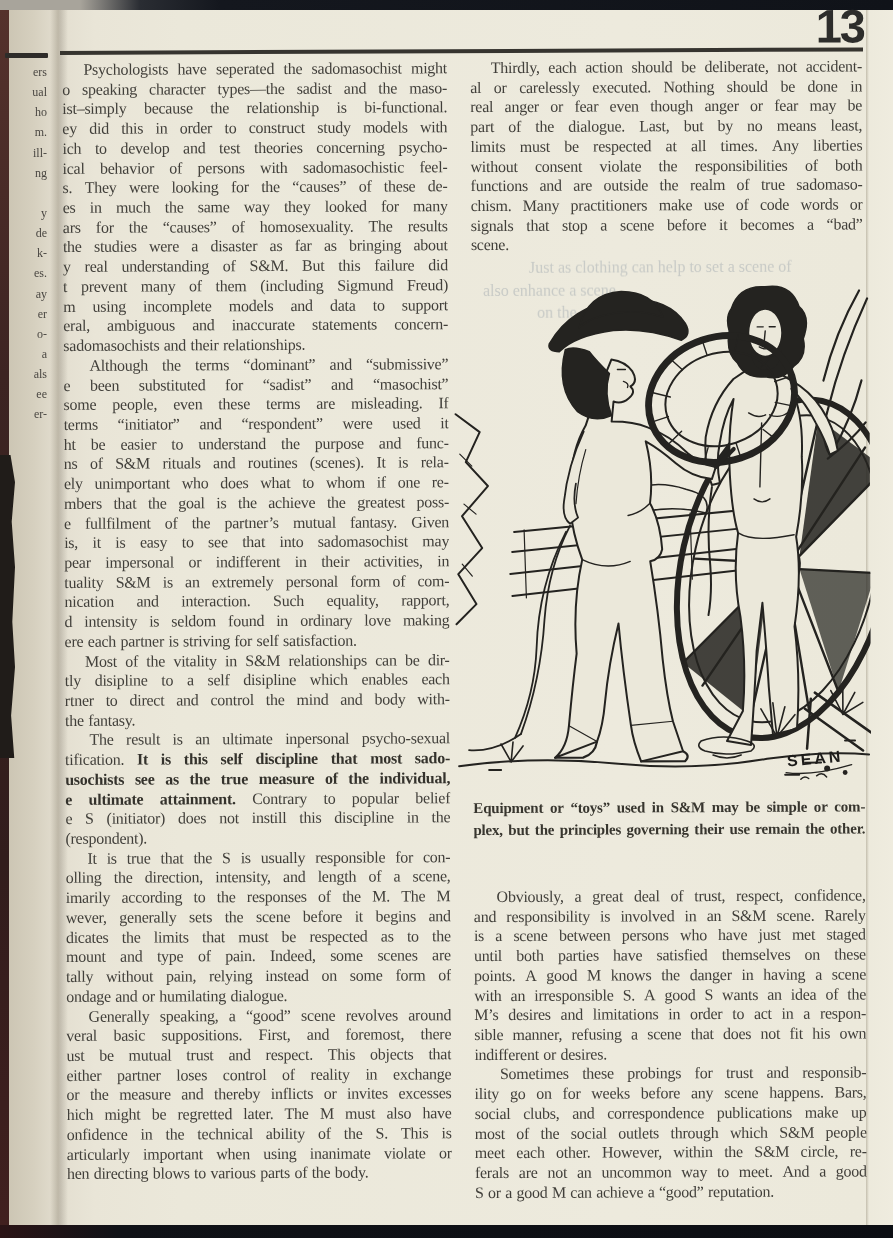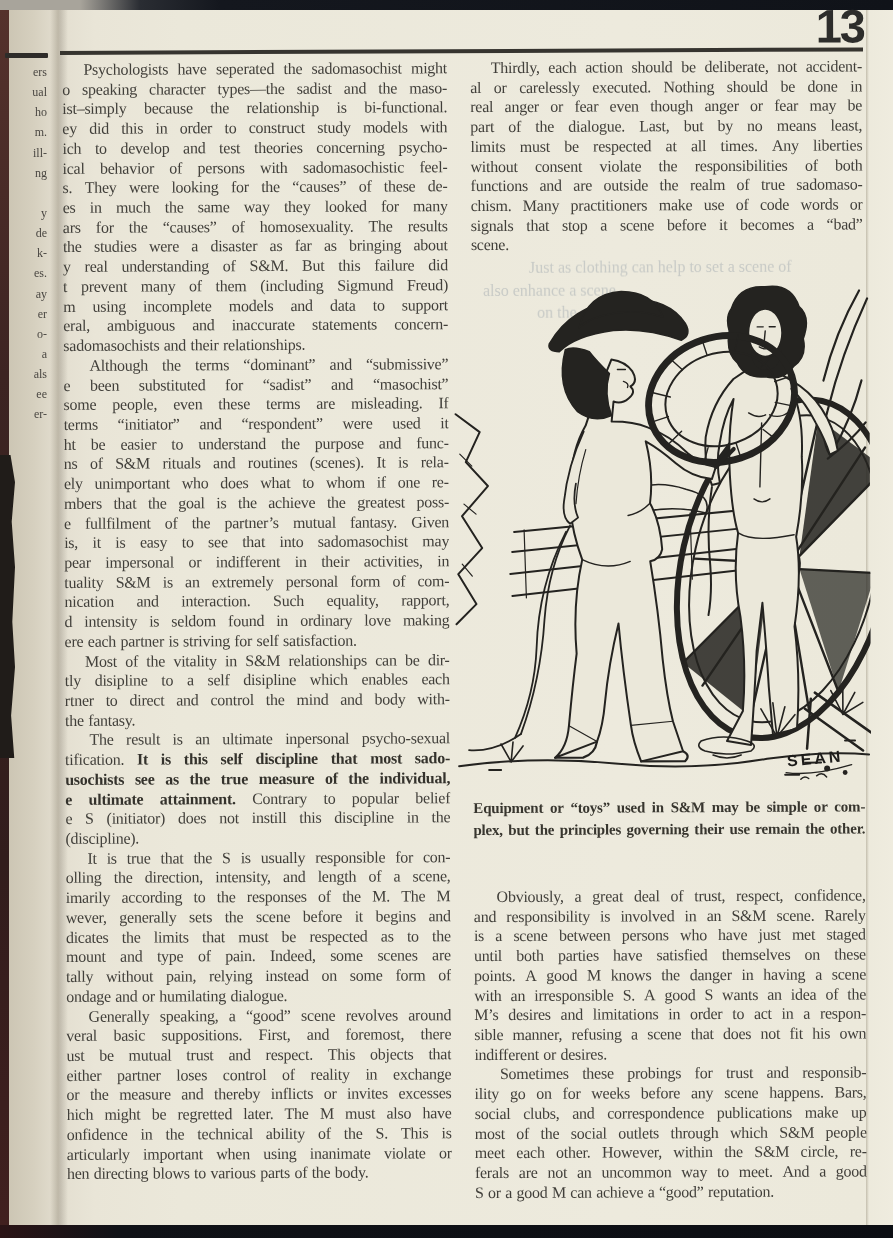--- a/index.html
+++ b/index.html
@@ -485,21 +485,21 @@
           <span class="w">(initiator)</span>
           <span class="w">does</span>
           <span class="w">not</span>
           <span class="w">instill</span>
           <span class="w">this</span>
           <span class="w">discipline</span>
           <span class="w">in</span>
           <span class="w">the</span>
         </div>
         <div class="tline end">
-          <span class="w">(discipline).</span>
+          <span class="w">(respondent).</span>
         </div>
         <div class="tline">
           <span class="ind"></span>
           <span class="w">It</span>
           <span class="w">is</span>
           <span class="w">true</span>
           <span class="w">that</span>
           <span class="w">the</span>
           <span class="w">S</span>
           <span class="w">is</span>

